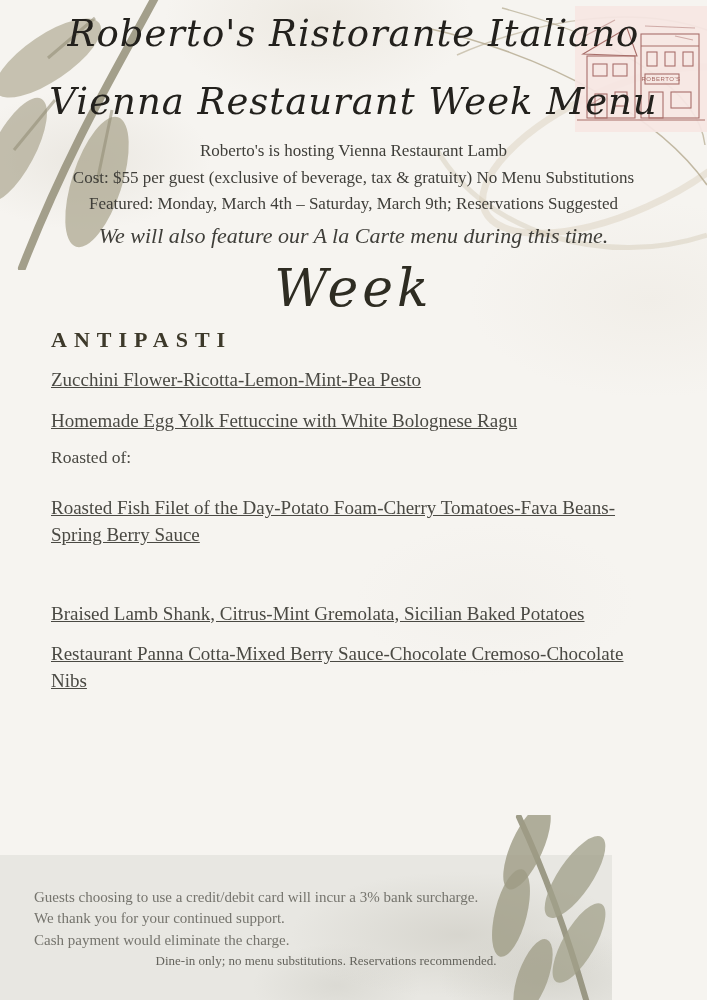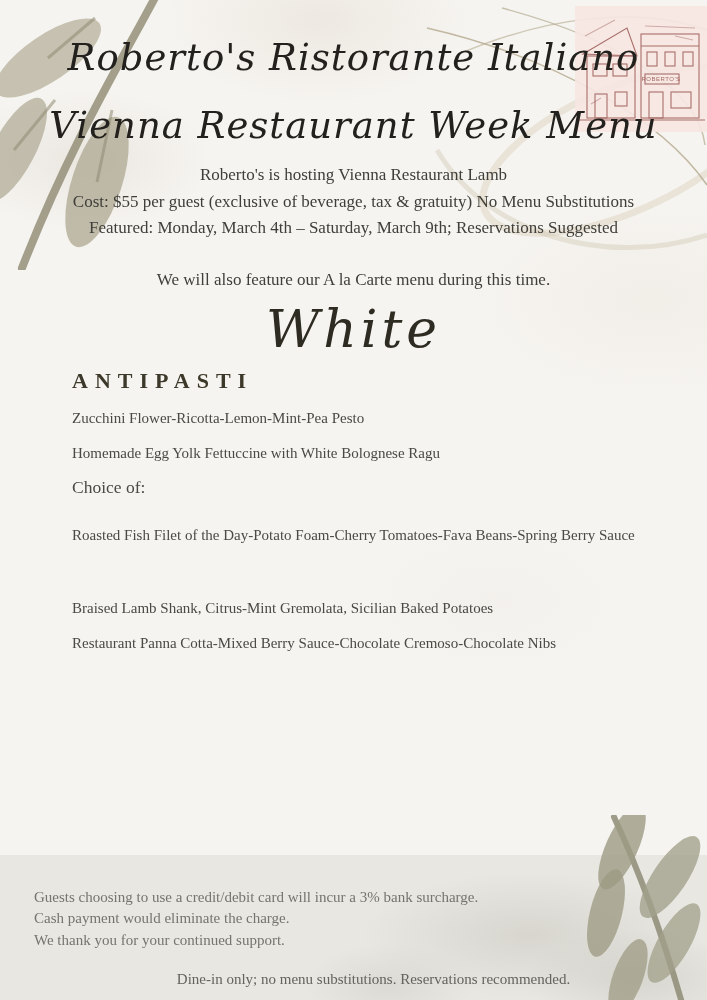--- a/index.html
+++ b/index.html
@@ -21,70 +21,70 @@
       radial-gradient(ellipse 200px 110px at 70% 60%, rgba(222,218,210,0.12), transparent 70%);
     overflow: hidden;
   }
   
   .deco { position: absolute; pointer-events: none; }
   .leaf-top-left { top: 0; left: 0; width: 170px; height: 270px; }
   .swirls { top: 0; right: 0; width: 400px; height: 320px; }
   .building { top: 6px; right: 0; width: 132px; height: 126px; }
   .leaf-bottom-right { bottom: 0; right: 0; width: 125px; height: 185px; }
   
-  .header { position: relative; text-align: center; padding-top: 36px; z-index: 2; }
+  .header { position: relative; text-align: center; padding-top: 12px; z-index: 2; }
   .script {
     font-family: "DejaVu Serif", "Liberation Serif", serif;
     font-style: italic;
     font-weight: 400;
     color: #23211d;
   }
   .title-line { font-size: 37px; letter-spacing: 1px; line-height: 1.18; }
   .title-line + .title-line { margin-top: 24px; }
   .intro { margin-top: 15px; font-size: 17px; line-height: 1.55; color: #3f3e39; }
   .intro p { padding: 0 14px; }
-  .note { margin-top: 29px; font-size: 17px; color: #3f3e39; }
+  .note { margin-top: 6px; font-size: 22px; color: #3f3e39; font-style: italic; }
   .menu-script {
     margin-top: 10px;
     text-align: center;
     font-size: 52px;
     color: #2e2c22;
     letter-spacing: 4px;
     line-height: 1.15;
   }
   
-  .menu-body { position: relative; padding: 0 72px; z-index: 2; }
+  .menu-body { position: relative; padding: 0 51px; z-index: 2; }
   .section-heading {
     font-size: 22px;
     font-weight: 700;
     letter-spacing: 7px;
     color: #3d392a;
     margin-top: 8px;
   }
-  .item { font-size: 15px; line-height: 1.4; color: #4a4943; margin-top: 14px; max-width: 600px; }
+  .item { font-size: 19px; line-height: 1.4; color: #4a4943; margin-top: 14px; max-width: 600px; text-decoration: underline; }
   .mt-paste { margin-top: 34px; }
   .mt-pietanze { margin-top: 32px; }
   .subnote { font-size: 17.5px; color: #4a4943; margin-top: 13px; }
   .item-fish { margin-top: 27px; }
   .item-lamb { margin-top: 52px; }
   .mt-dolce { margin-top: 35px; }
   
   .footer {
     position: absolute;
     left: 0; bottom: 0;
-    width: 707px; height: 145px;
+    width: 612px; height: 145px;
     background-color: #e8e7e2;
     background-image:
       radial-gradient(ellipse 240px 90px at 75% 55%, rgba(201,199,190,0.55), transparent 70%),
       radial-gradient(ellipse 160px 70px at 90% 85%, rgba(196,195,186,0.5), transparent 70%),
       radial-gradient(ellipse 120px 60px at 55% 90%, rgba(203,202,194,0.45), transparent 70%);
     z-index: 1;
   }
   .footer-lines { padding: 32px 0 0 34px; font-size: 15px; line-height: 1.42; color: #75746d; }
-  .dine-in { margin-top: 20px; text-align: center; padding-left: 40px; font-size: 15px; color: #64635c; }
+  .dine-in { margin-top: 2px; text-align: center; padding-left: 40px; font-size: 13px; color: #64635c; }
 </style>
 </head>
 <body>
 
 <div class="page">
 
   <svg class="deco leaf-top-left" viewBox="0 0 170 270">
     <path d="M158,-8 C125,55 72,140 22,268" stroke="#8f8a72" stroke-width="8" fill="none" opacity="0.8" stroke-linecap="round"></path>
     <ellipse cx="48" cy="58" rx="62" ry="23" transform="rotate(-34 48 58)" fill="#b3ad97" opacity="0.72"></ellipse>
     <ellipse cx="14" cy="150" rx="58" ry="21" transform="rotate(-62 14 150)" fill="#a8a28a" opacity="0.65"></ellipse>
@@ -127,50 +127,50 @@
     <h1 class="script title-line">Roberto's Ristorante Italiano</h1>
     <h1 class="script title-line">Vienna Restaurant Week Menu</h1>
     <div class="intro">
       <p>Roberto's is hosting Vienna Restaurant Lamb</p>
       <p>Cost: $55 per guest (exclusive of beverage, tax &amp; gratuity) No Menu Substitutions</p>
       <p>Featured: Monday, March 4th – Saturday, March 9th; Reservations Suggested</p>
     </div>
     <p class="note">We will also feature our A la Carte menu during this time.</p>
   </div>
 
-  <div class="script menu-script">White</div>
+  <div class="script menu-script">Week</div>
 
   <div class="menu-body">
 
     <div>
       <h2 class="section-heading">ANTIPASTI</h2>
       <p class="item">Zucchini Flower-Ricotta-Lemon-Mint-Pea Pesto</p>
     </div>
 
     <div>
       <p class="item">Homemade Egg Yolk Fettuccine with White Bolognese Ragu</p>
     </div>
 
     <div>
-      <p class="subnote">Choice of:</p>
+      <p class="subnote">Roasted of:</p>
       <p class="item item-fish">Roasted Fish Filet of the Day-Potato Foam-Cherry Tomatoes-Fava Beans-Spring Berry Sauce</p>
       <p class="item item-lamb">Braised Lamb Shank, Citrus-Mint Gremolata, Sicilian Baked Potatoes</p>
     </div>
 
     <div>
       <p class="item">Restaurant Panna Cotta-Mixed Berry Sauce-Chocolate Cremoso-Chocolate Nibs</p>
     </div>
 
   </div>
 
   <div class="footer">
     <div class="footer-lines">
       <p>Guests choosing to use a credit/debit card will incur a 3% bank surcharge.</p>
+      <p>We thank you for your continued support.</p>
       <p>Cash payment would eliminate the charge.</p>
-      <p>We thank you for your continued support.</p>
     </div>
     <p class="dine-in">Dine-in only; no menu substitutions. Reservations recommended.</p>
     <svg class="deco leaf-bottom-right" viewBox="0 0 125 185">
       <path d="M100,188 C82,125 60,62 32,2" stroke="#8e8c76" stroke-width="6" fill="none" opacity="0.85" stroke-linecap="round"></path>
       <ellipse cx="40" cy="32" rx="46" ry="16" transform="rotate(-66 40 32)" fill="#9d9b84" opacity="0.8"></ellipse>
       <ellipse cx="88" cy="62" rx="48" ry="17" transform="rotate(-56 88 62)" fill="#a2a08a" opacity="0.78"></ellipse>
       <ellipse cx="24" cy="98" rx="45" ry="16" transform="rotate(-76 24 98)" fill="#9d9b84" opacity="0.78"></ellipse>
       <ellipse cx="92" cy="128" rx="45" ry="16" transform="rotate(-60 92 128)" fill="#a2a08a" opacity="0.75"></ellipse>
       <ellipse cx="46" cy="162" rx="40" ry="15" transform="rotate(-70 46 162)" fill="#9d9b84" opacity="0.75"></ellipse>
     </svg>

